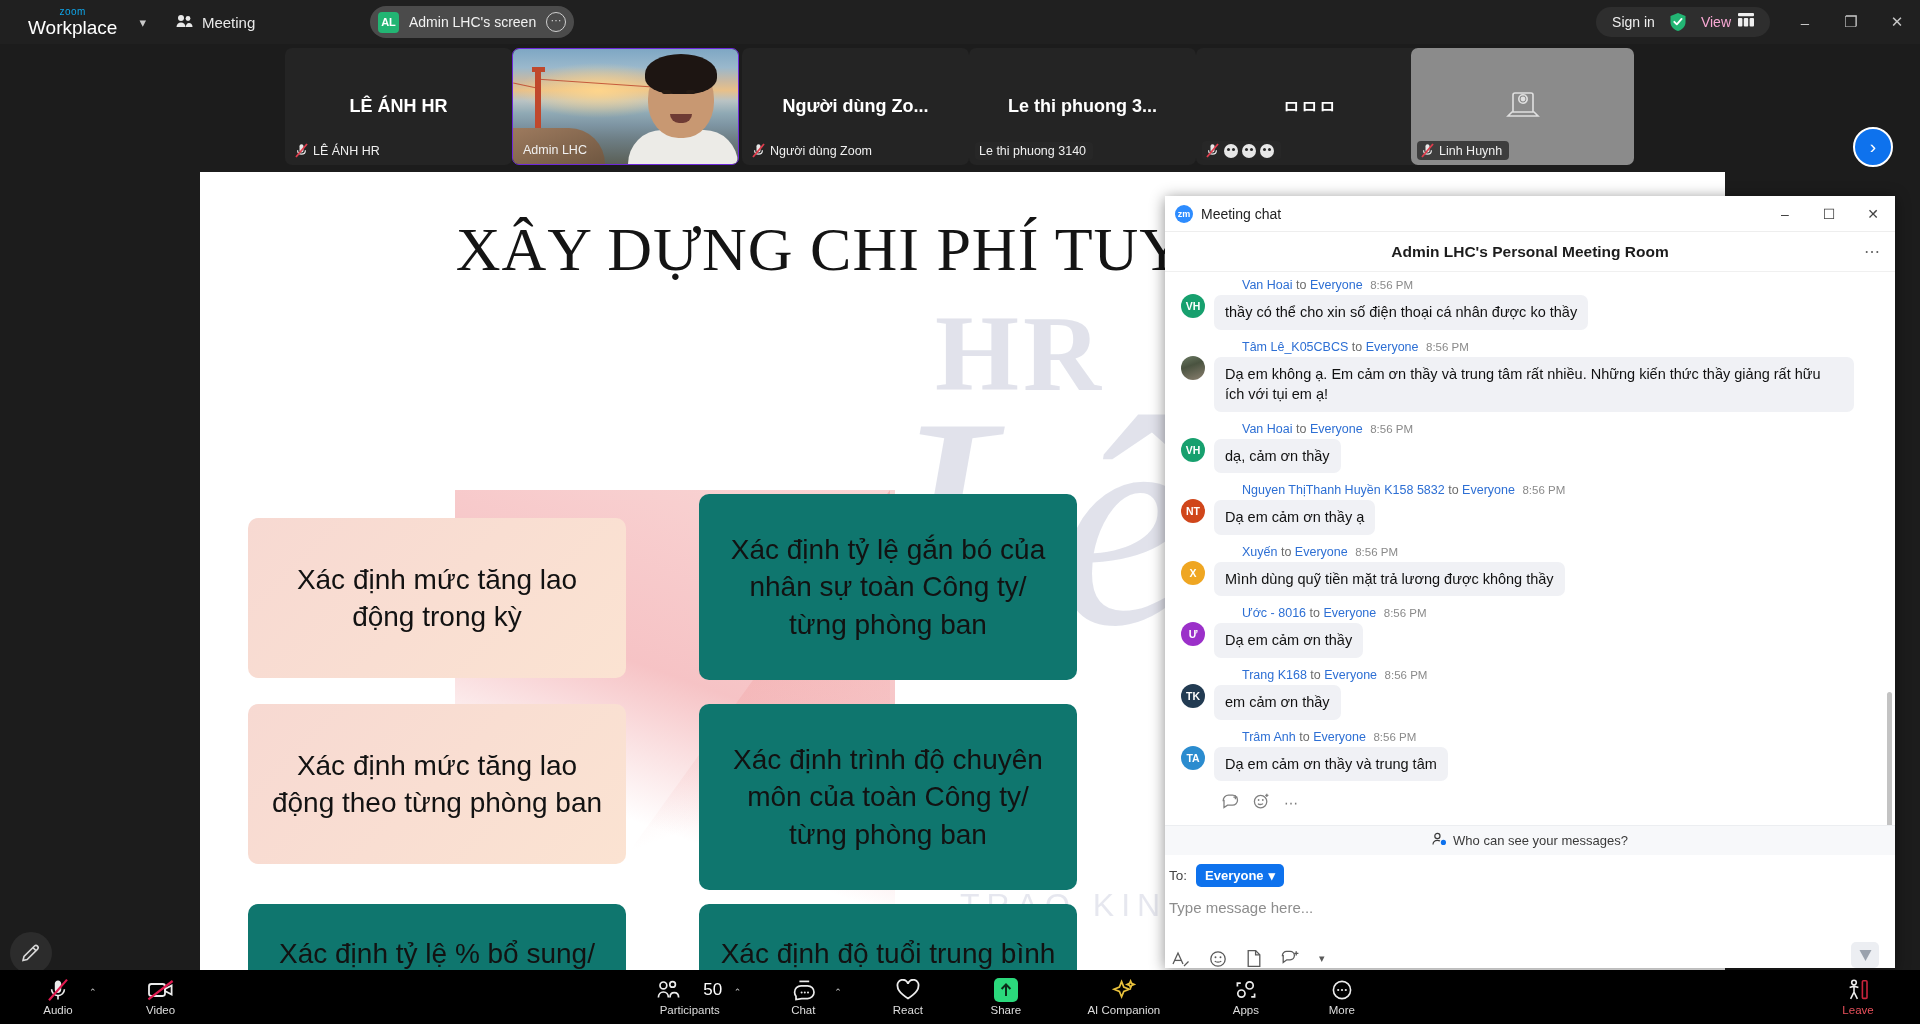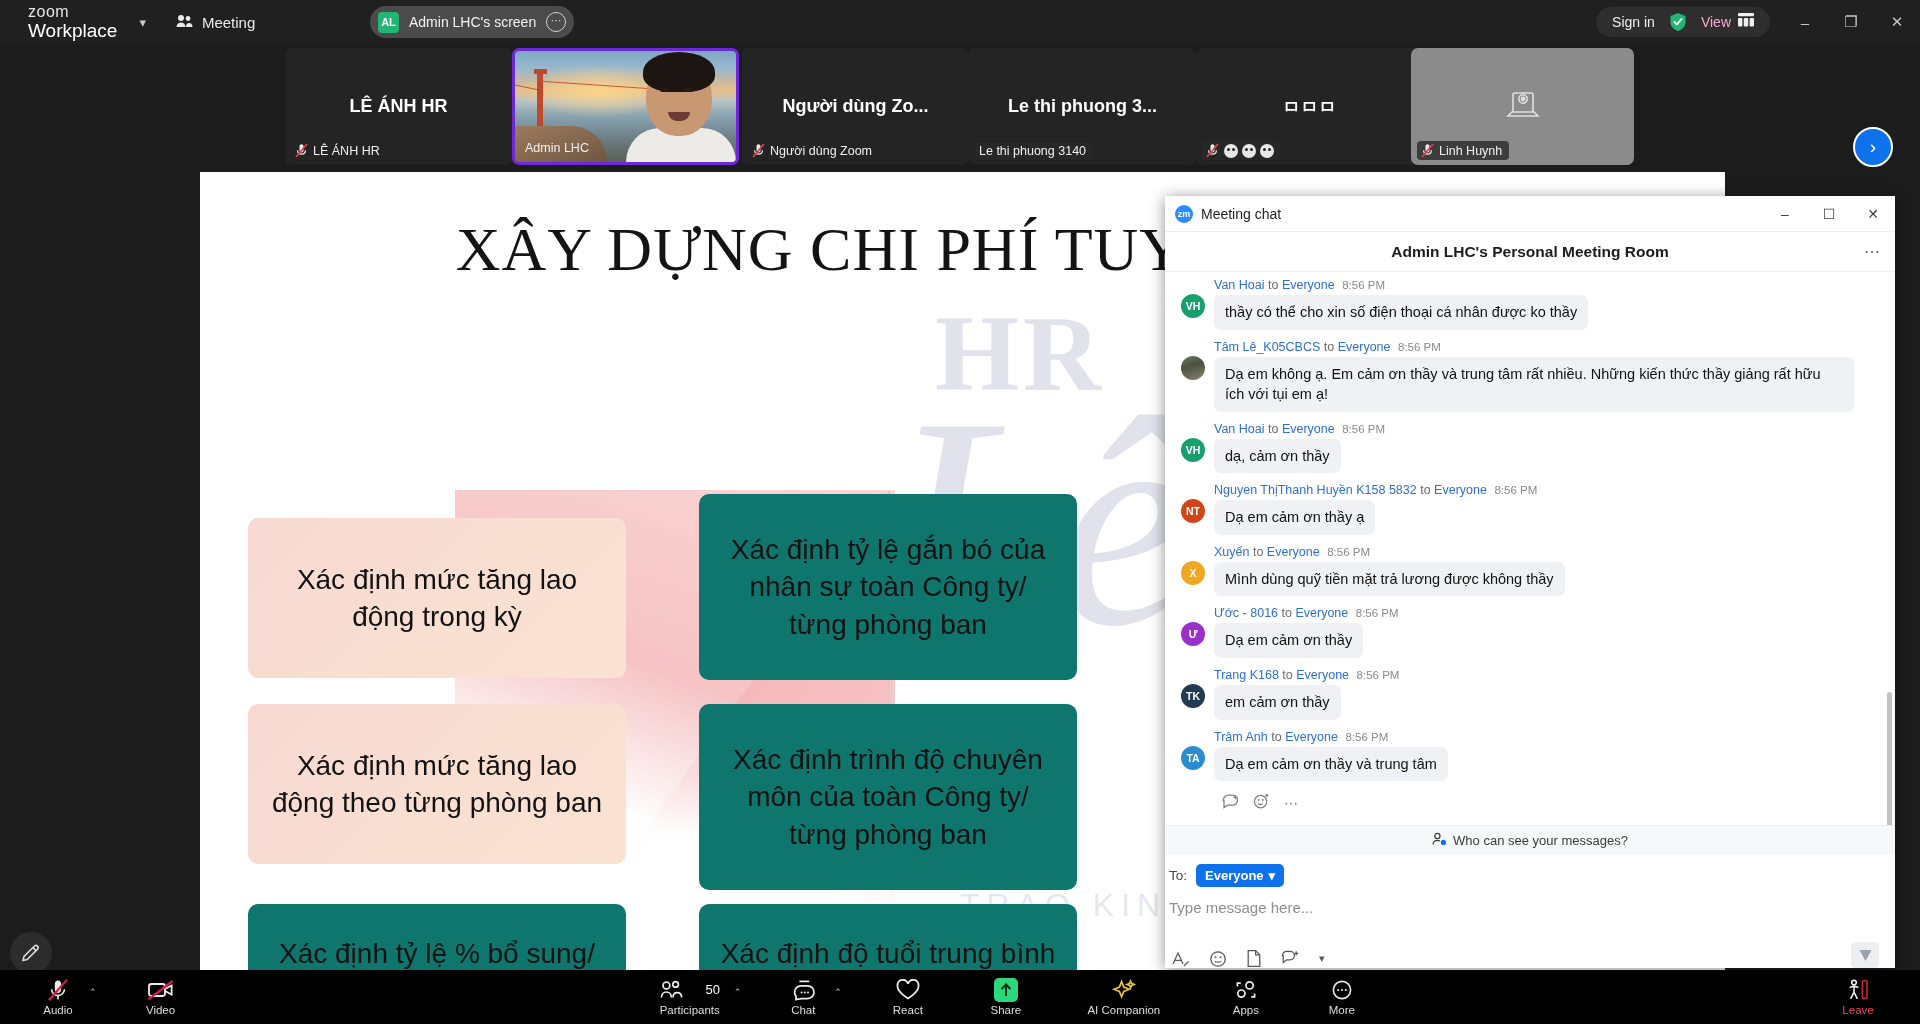--- a/index.html
+++ b/index.html
@@ -10,21 +10,21 @@
     overflow: hidden;
   }
   #app { position: relative; width: 1920px; height: 1024px; background: #1c1c1c; }
 
   
   .titlebar {
     position: absolute; top: 0; left: 0; width: 1920px; height: 44px;
     background: #202020; display: flex; align-items: center;
   }
   .zoom-logo { margin-left: 28px; line-height: 1.0; color: #fff; }
-  .zoom-logo .zl1 { font-size: 16px; letter-spacing: .5px; display:block; color:#e5e5e5;}
+  .zoom-logo .zl1 { font-size: 10px; letter-spacing: .5px; display:block; color:#0ea5e9;text-align:center;}
   .zoom-logo .zl2 { font-size: 19px; font-weight: 400; display:block; color:#fff; margin-top:1px;}
   .chev-down {
     margin-left: 22px; color: #c9c9c9; font-size: 13px; cursor: pointer;
   }
   .tb-meeting {
     margin-left: 30px; display: flex; align-items: center; gap: 9px;
     color: #e9e9e9; font-size: 15px; cursor: pointer;
   }
   .tb-share-pill {
     position: absolute; left: 370px; top: 6px;
@@ -93,21 +93,21 @@
   .emoji-row { display:flex; gap:4px; align-items:center; }
   .emoji-ic { width:14px; height:14px; border-radius:50%; background:#e8e8e8;
     position:relative; display:inline-block; }
   .emoji-ic::before, .emoji-ic::after {
     content:""; position:absolute; width:3px; height:3px; border-radius:50%;
     background:#2a2a2a; top:4px;
   }
   .emoji-ic::before { left:3px; } .emoji-ic::after { right:3px; }
 
   
-  #tile-admin { border: 3px solid #6d28d9; }
+  #tile-admin { border: 1px solid #6d28d9; }
   .bridge-bg {
     position: absolute; inset: 0;
     background:
       radial-gradient(ellipse 60% 40% at 38% 36%, rgba(255,214,140,.95) 0%, rgba(255,170,90,0) 60%),
       linear-gradient(to bottom,
         #7ea7c4 0%, #9ab8cc 16%, #cbb9a0 28%, #e8c089 36%,
         #b9c3c4 45%, #8fa9b4 56%, #7e95a3 66%, #6e7f86 78%, #5a5f56 100%);
   }
   .bridge-tower {
     position:absolute; background:#c0482c;
@@ -244,21 +244,21 @@
     width: 24px; height: 24px; border-radius: 50%; flex: none;
     color: #fff; font-size: 10.5px; font-weight: 600;
     display: flex; align-items: center; justify-content: center;
     margin-top: 16px;
   }
   .av.photo {
     background: linear-gradient(160deg,#6b7a63 0%, #4a5340 40%, #8b8070 100%);
     border-radius:50%;
   }
   .mbody { flex: 1; min-width: 0; }
-  .mhead { font-size: 12.5px; margin-bottom: 3px; white-space: nowrap; }
+  .mhead { font-size: 12.5px; margin-bottom: 3px; white-space: nowrap; margin-left: 28px; }
   .mhead .who { color: #2d6fd4; font-weight: 500; }
   .mhead .to { color: #6b6b6b; }
   .mhead .tgt { color: #2d6fd4; }
   .mhead .tm { color: #8a8a8a; font-size: 11.5px; margin-left: 4px; }
   .bub {
     display: inline-block; background: #f0f1f5; border-radius: 7px;
     padding: 7px 11px; font-size: 14.5px; color: #111; line-height: 1.42;
     max-width: 640px;
   }
   .react-row {
@@ -304,21 +304,21 @@
     background: #000; display: flex; align-items: center;
   }
   .tool {
     display: flex; flex-direction: column; align-items: center;
     justify-content: center; color: #e6e6e6; cursor: pointer; min-width: 56px;
   }
   .tool .ico { height: 22px; display:flex; align-items:center; justify-content:center; }
   .tool .lab { font-size: 11.5px; margin-top: 3px; color: #dedede; }
   .tool-with-caret { display:flex; align-items:center; gap:3px; }
   .caret-up { color:#cfcfcf; font-size:9px; margin-top:-10px; cursor:pointer; }
-  .count-badge { color:#fff; font-size:13px; margin-left:17px; }
+  .count-badge { color:#fff; font-size:17px; margin-left:17px; }
   .share-sq {
     width: 24px; height: 24px; border-radius: 5px; background: #2bd97c;
     display: flex; align-items: center; justify-content: center;
   }
   .leave { color: #e8505b; }
 </style>
 </head>
 <body>
 
 <div id="app">

